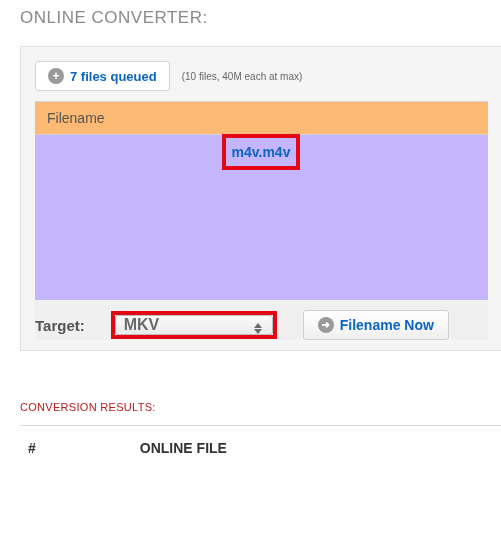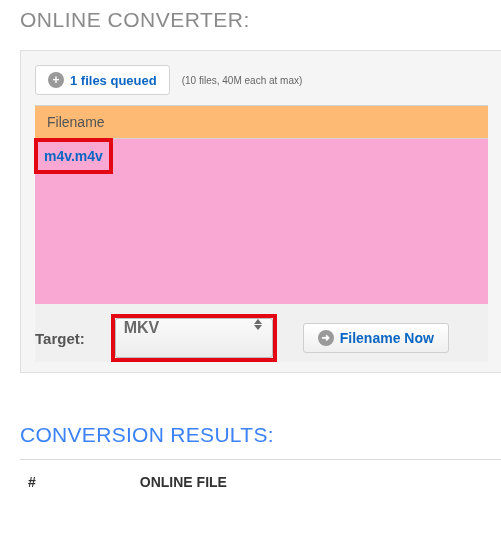--- a/index.html
+++ b/index.html
@@ -7,21 +7,21 @@
     font-family: Arial, Helvetica, sans-serif;
     background: #fff;
     width: 501px;
     height: 552px;
     overflow: hidden;
   }
   .page {
     padding: 8px 0 0 20px;
   }
   .section-title {
-    font-size: 21px;
+    font-size: 17px;
     font-weight: 400;
     color: #8a8a8a;
     letter-spacing: 0.5px;
     margin-bottom: 18px;
   }
   .panel {
     background: #f5f5f5;
     border: 1px solid #e0e0e0;
     padding: 14px 14px 10px 14px;
     margin-right: -2px;
@@ -66,22 +66,23 @@
   }
   .file-header {
     background: #fdba74;
     border-top: 1px solid #d3d3d3;
     border-bottom: 1px solid #d3d3d3;
     padding: 8px 12px;
     font-size: 14px;
     color: #555;
   }
   .file-body {
-    background: #f9a8d4;
+    background: #c4b5fd;
     min-height: 165px;
+    text-align: center;
   }
   .file-row {
     padding: 0;
   }
   .file-link-wrap {
     display: inline-block;
     border: 4px solid #e30613;
     padding: 5px 6px;
     margin-left: -1px;
     margin-top: -1px;
@@ -104,25 +105,25 @@
     font-weight: bold;
     color: #555;
   }
   .select-wrap {
     position: relative;
     border: 4px solid #e30613;
     display: inline-block;
   }
   .select-inner {
     display: flex;
-    align-items: flex-start;
+    align-items: flex-end;
     background: linear-gradient(#fafafa,#ececec);
     border: 1px solid #bcbcbc;
     border-radius: 3px;
-    height: 40px;
+    height: 20px;
     padding: 0 8px;
     width: 158px;
     cursor: pointer;
   }
   .select-text {
     flex: 1;
     font-size: 16px;
     font-weight: bold;
     color: #6a6a6a;
   }
@@ -163,23 +164,23 @@
     align-items: center;
     justify-content: center;
     font-size: 10px;
     font-weight: bold;
     line-height: 1;
   }
   .results-section {
     margin-top: 50px;
   }
   .section-title2 {
-    font-size: 21px;
+    font-size: 11px;
     font-weight: 400;
-    color: #3b82f6;
+    color: #b91c1c;
     letter-spacing: 0.3px;
     margin-bottom: 12px;
   }
   .results-hr {
     border: none;
     border-top: 1px solid #dadada;
     margin-bottom: 14px;
   }
   .results-header {
     display: flex;
@@ -193,21 +194,21 @@
 </head>
 <body>
 
 <div class="page">
   <h2 class="section-title">ONLINE CONVERTER:</h2>
 
   <div class="panel">
     <div class="queue-row">
       <button class="queue-btn">
         <span class="plus-icon">+</span>
-        <span>1 files queued</span>
+        <span>7 files queued</span>
       </button>
       <span class="queue-note">(10 files, 40M each at max)</span>
     </div>
 
     <div class="file-table">
       <div class="file-header">Filename</div>
       <div class="file-body">
         <div class="file-row">
           <span class="file-link-wrap">
             <a href="#" class="file-link">m4v.m4v</a>

